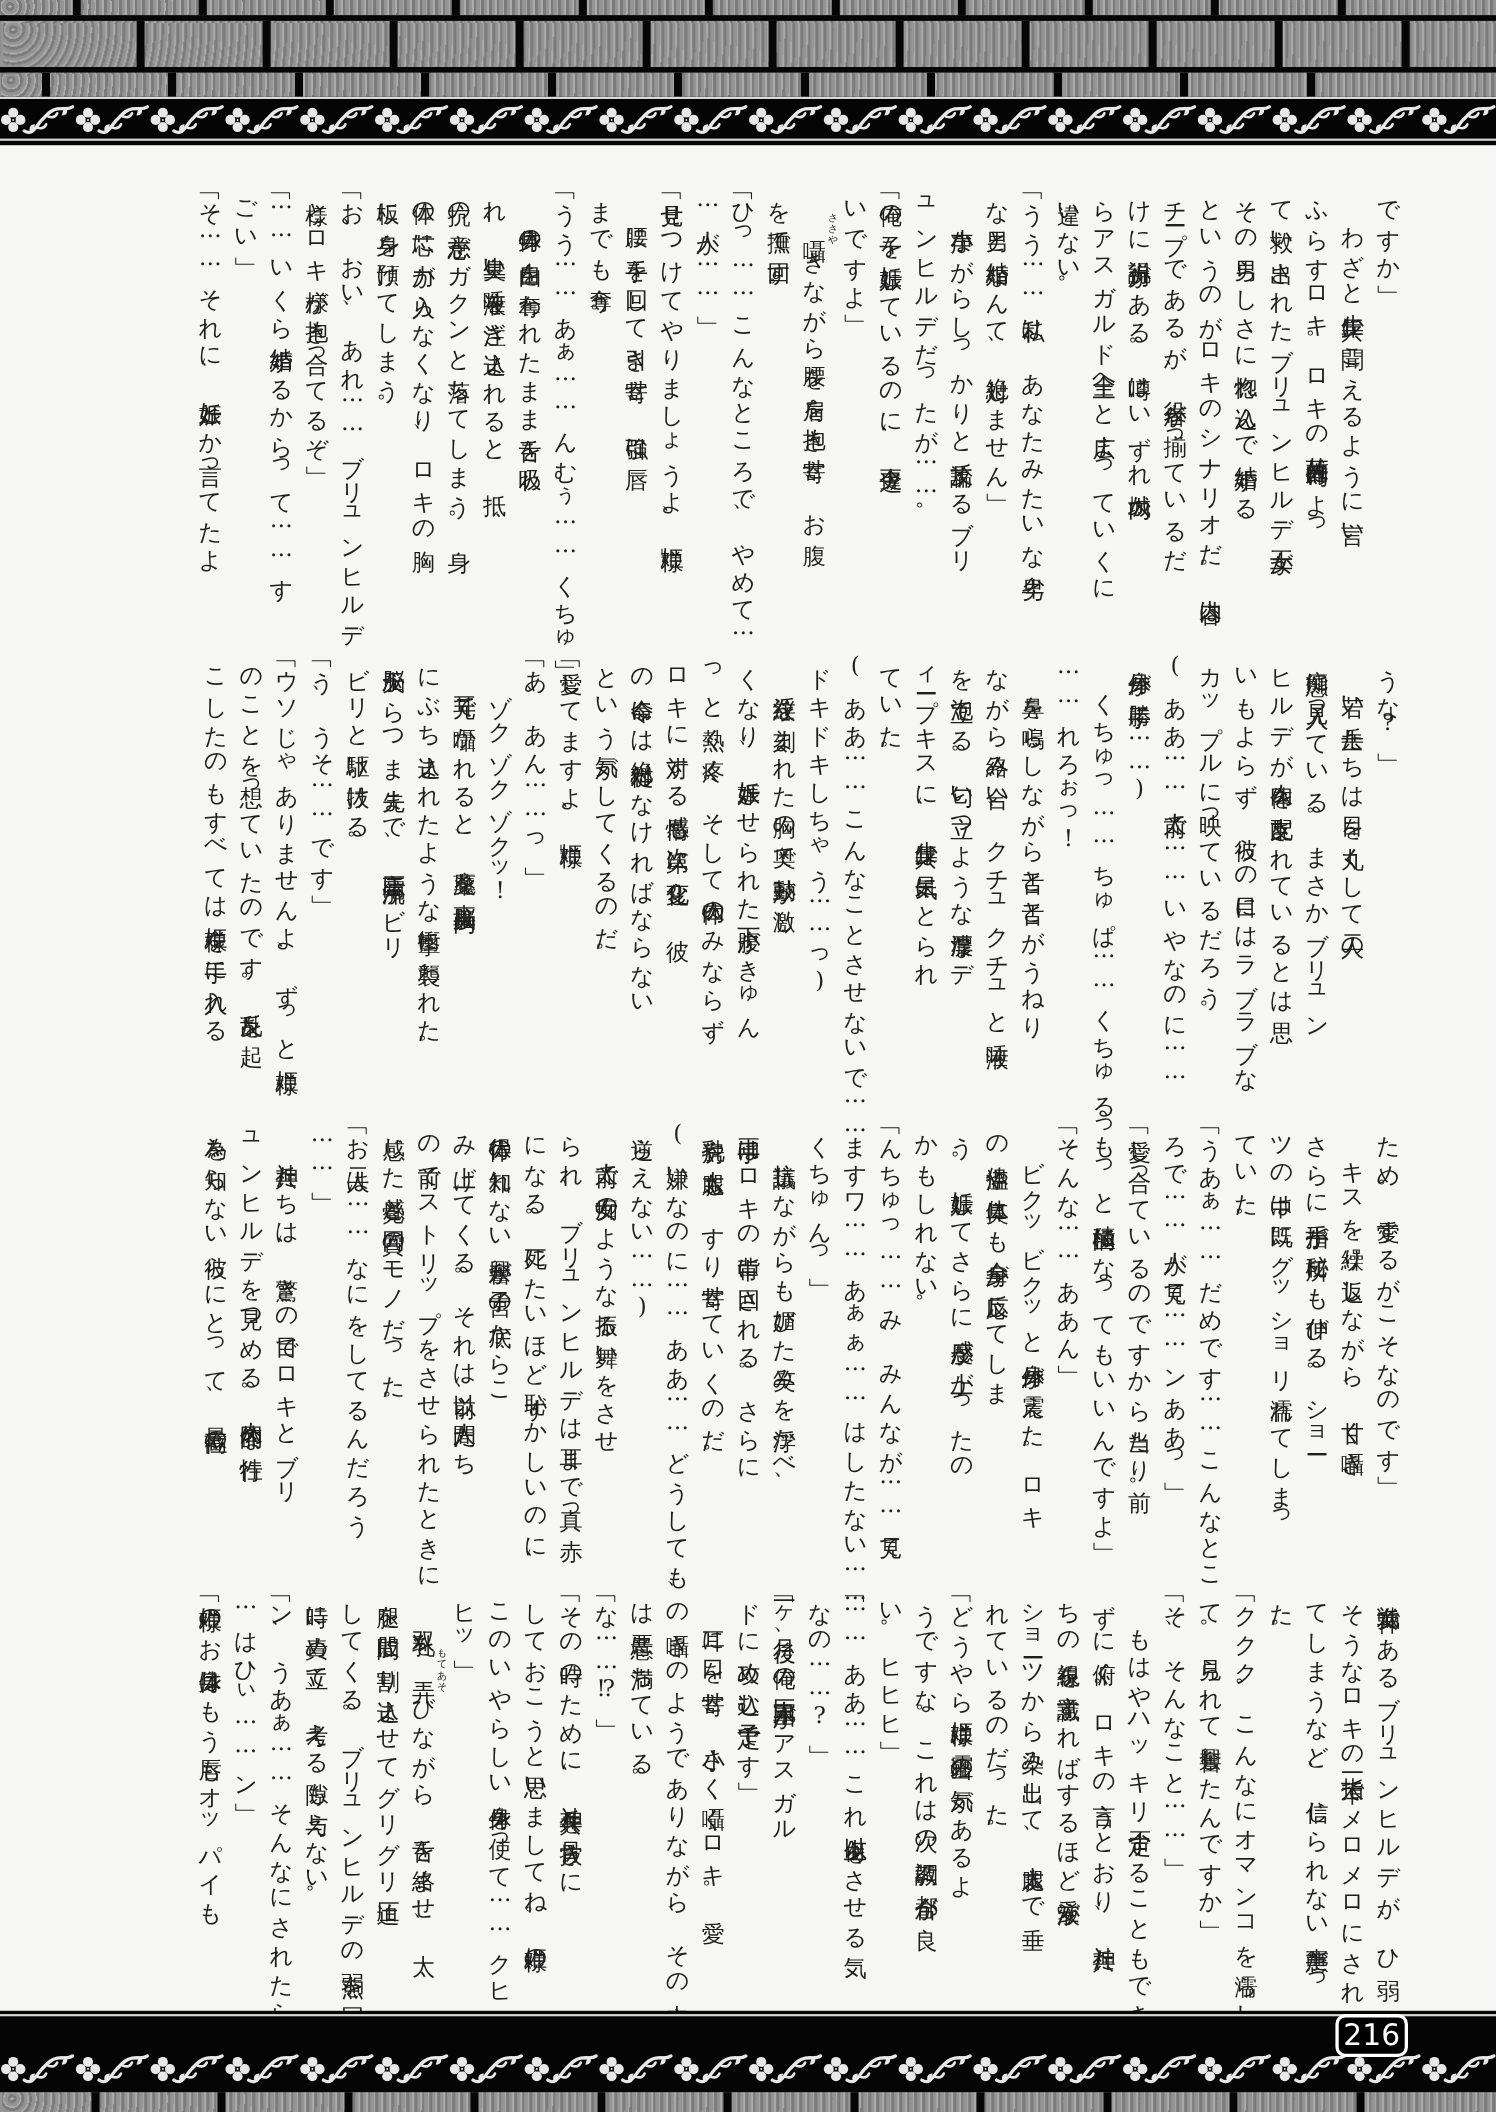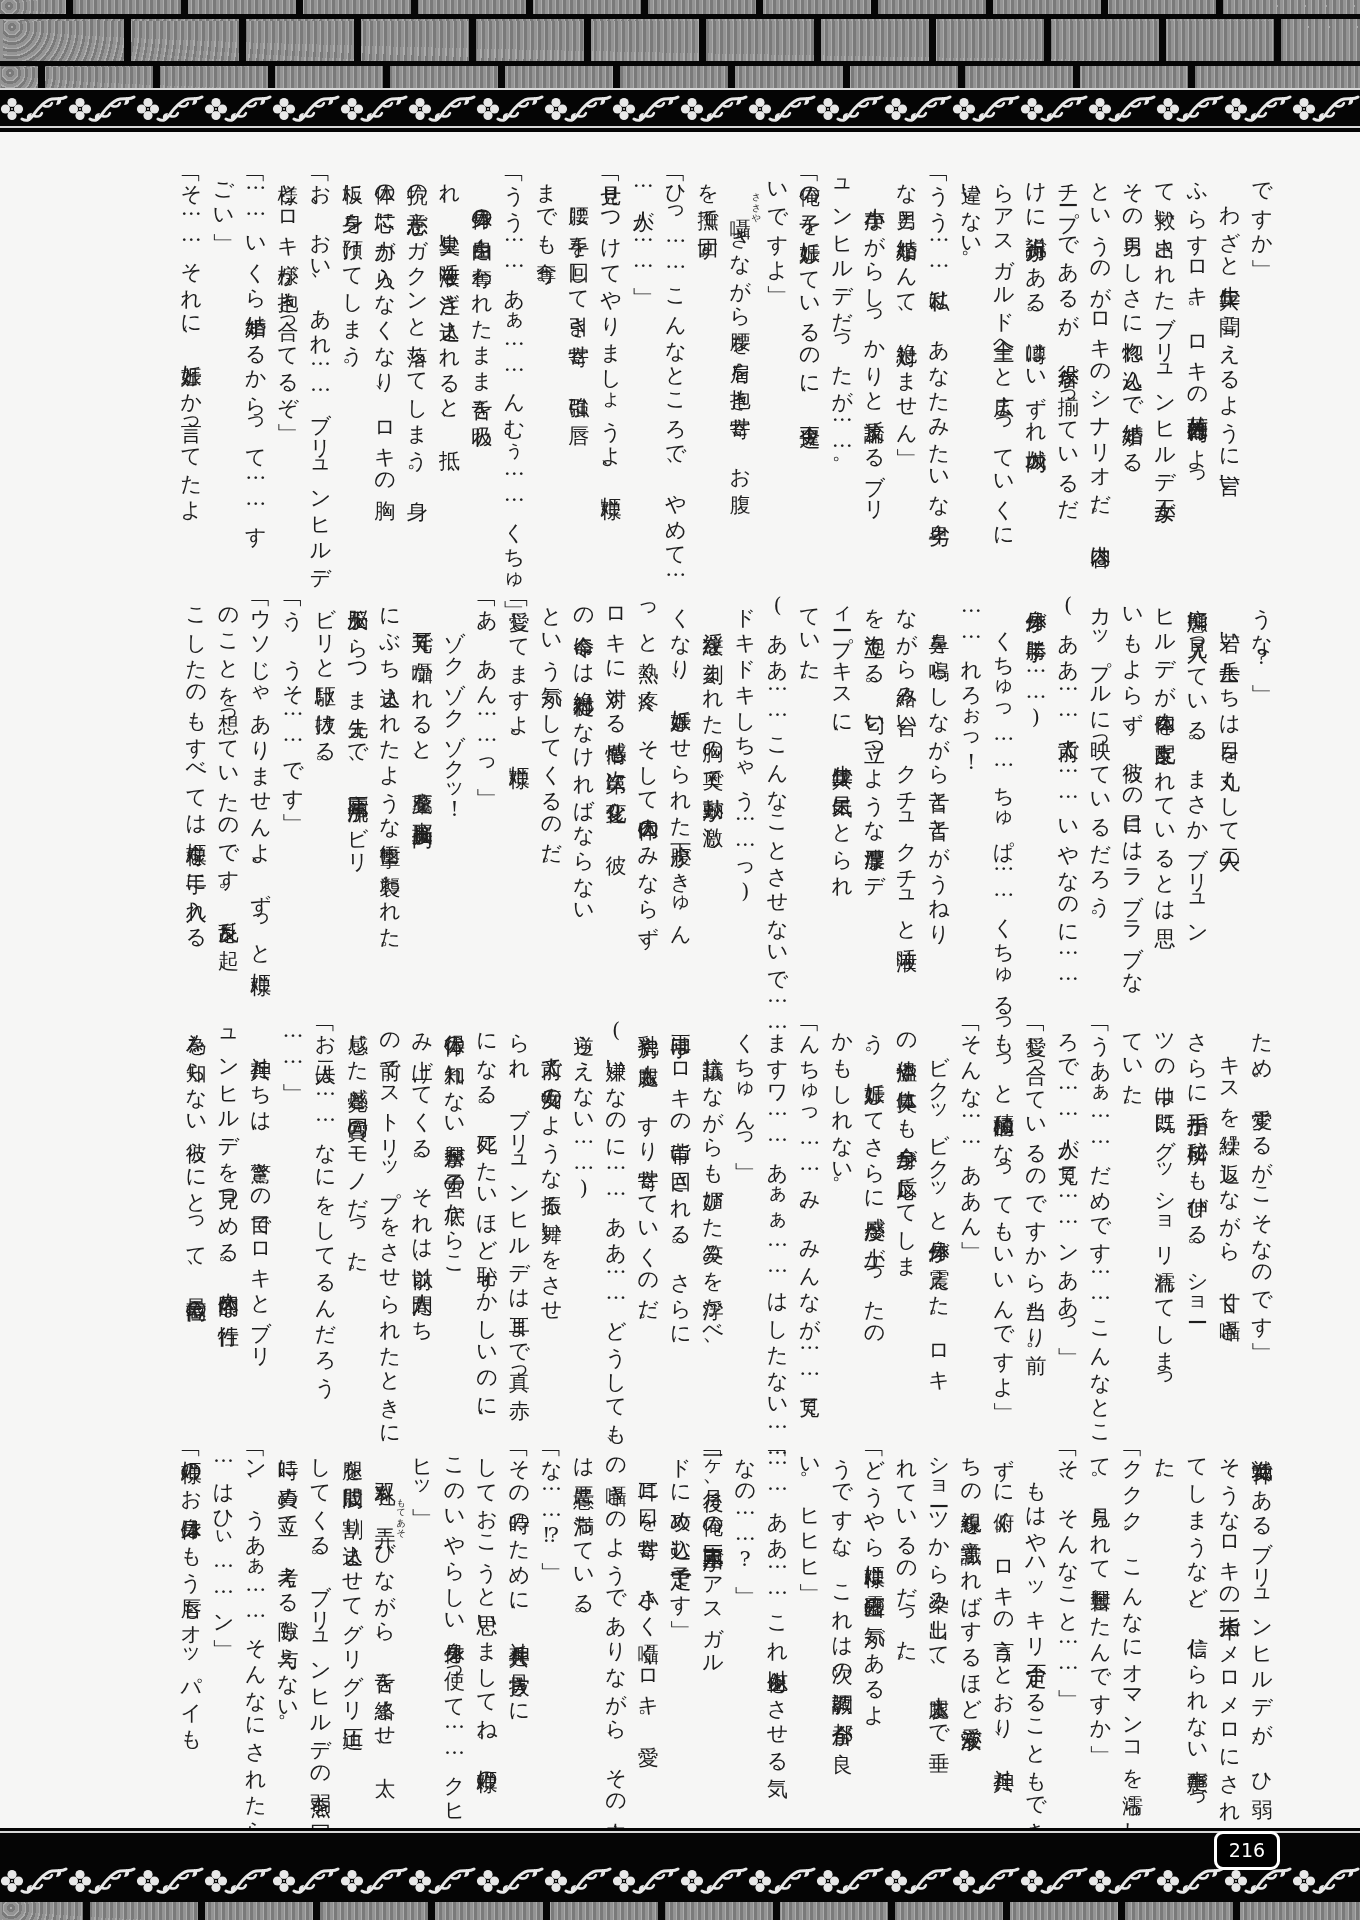--- a/index.html
+++ b/index.html
@@ -40,21 +40,21 @@
   .border-bottom .floral-band{height:74px;}
   .border-bottom .motifs{top:36px;}
   .border-bottom .hl-a{top:3px;}
   .border-bottom .bricks{height:18px;}
   
   .page-badge{
     position:absolute;right:80px;top:1831px;
     width:60px;height:33px;
     background:#000;border:3px solid #fff;border-radius:9px;
     color:#fff;text-align:center;
-    font-size:19px;line-height:33px;
+    font-size:27px;line-height:33px;
     font-family:"DejaVu Sans","Liberation Sans",sans-serif;
     z-index:5;
   }
   
   .band{
     position:absolute;right:82px;width:1100px;height:396px;
     writing-mode:vertical-rl;text-orientation:upright;
     font-size:21px;line-height:32.3px;letter-spacing:2px;
     color:#1e1e1e;overflow:visible;
   }

